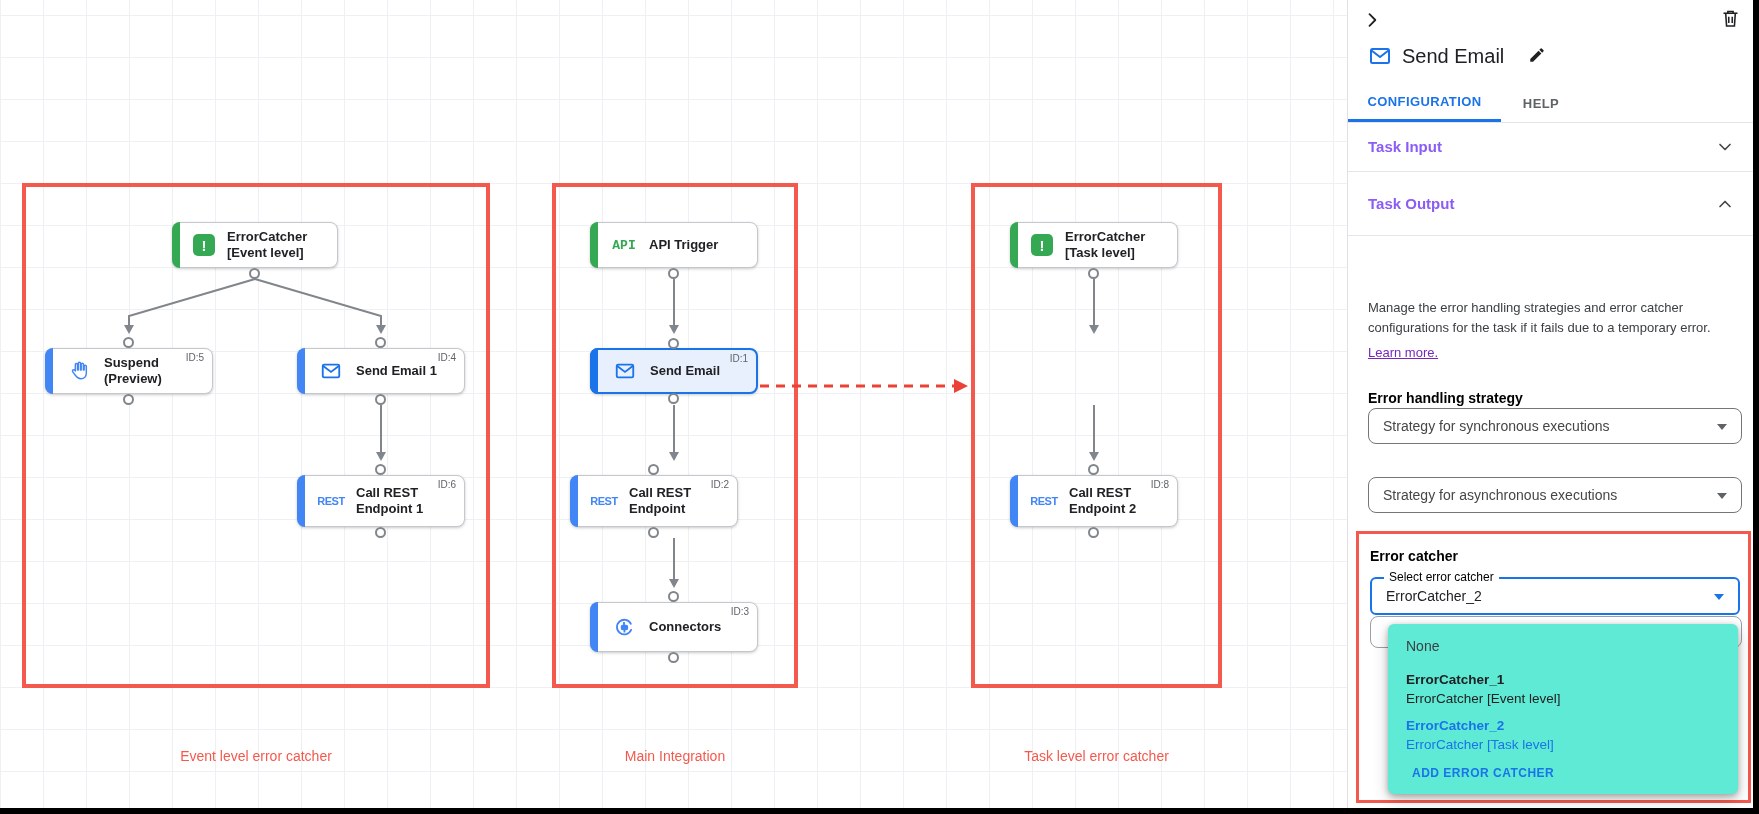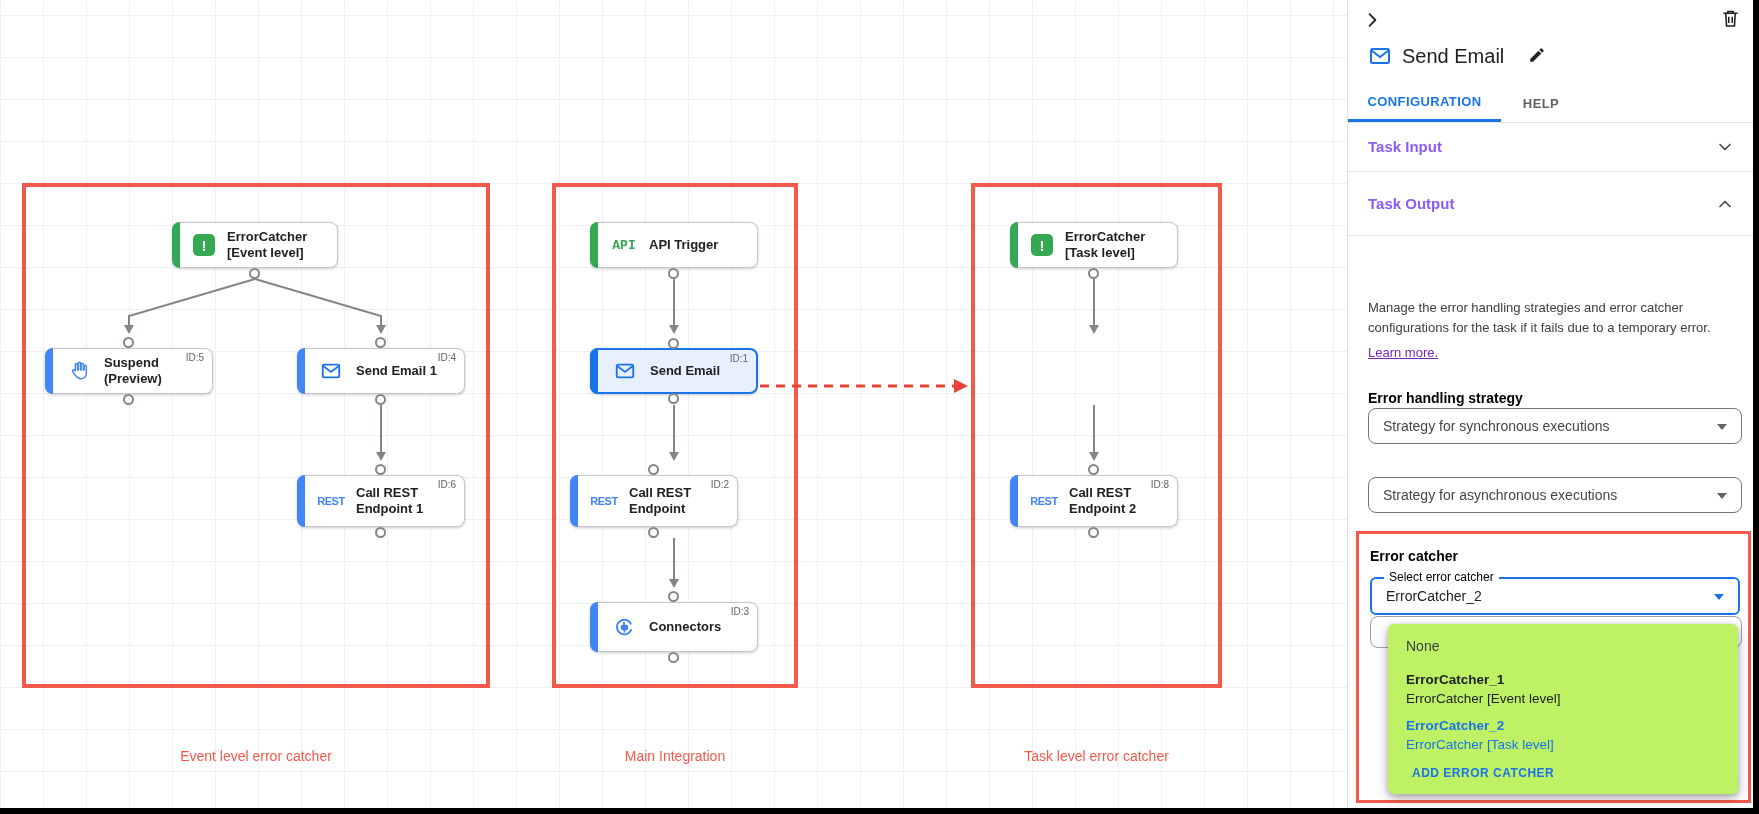--- a/index.html
+++ b/index.html
@@ -54,21 +54,21 @@
   .select{position:absolute;height:36px;border:1px solid #747775;border-radius:8px;box-sizing:border-box;
           display:flex;align-items:center;padding:0 34px 0 14px;font-size:14px;color:#444746;background:#fff;}
   .caret{position:absolute;right:14px;top:50%;margin-top:-2px;width:0;height:0;
          border-left:5px solid transparent;border-right:5px solid transparent;border-top:6px solid #5f6368;}
   .caret.blue{border-top-color:#1a73e8;}
   .redoutline{position:absolute;border:3px solid #f4594d;box-sizing:border-box;}
   .blueselect{position:absolute;height:38px;border:2px solid #1a73e8;border-radius:6px;box-sizing:border-box;
               background:#fff;display:flex;align-items:center;padding:0 34px 0 14px;font-size:14px;color:#202124;}
   .floatlabel{position:absolute;left:12px;top:-9px;background:#fff;padding:0 5px;font-size:12px;color:#000000;}
   .ghost{position:absolute;border:1px solid #9aa0a6;border-radius:8px;background:#fff;}
-  .menu{position:absolute;background:#bef264;border-radius:6px;box-shadow:0 2px 6px rgba(0,0,0,.28),0 6px 16px rgba(0,0,0,.18);}
+  .menu{position:absolute;background:#5eead4;border-radius:6px;box-shadow:0 2px 6px rgba(0,0,0,.28),0 6px 16px rgba(0,0,0,.18);}
   .menu-item{position:absolute;left:18px;right:12px;cursor:pointer;}
   .mi-main{font-size:14px;color:#3c4043;}
   .mi-title{font-size:13.5px;font-weight:bold;color:#202124;}
   .mi-sub{font-size:13.5px;color:#202124;margin-top:4px;}
   .mi-blue,.mi-blue .mi-title,.mi-blue .mi-sub{color:#1a73e8;}
   .addbtn{font-size:12px;font-weight:bold;letter-spacing:.5px;color:#1a73e8;cursor:pointer;}
 
   .edge-right{position:absolute;right:0;top:0;width:6px;height:814px;background:#000;z-index:10;}
   .edge-bottom{position:absolute;left:0;bottom:0;width:1759px;height:6px;background:#000;z-index:10;}
 </style>

